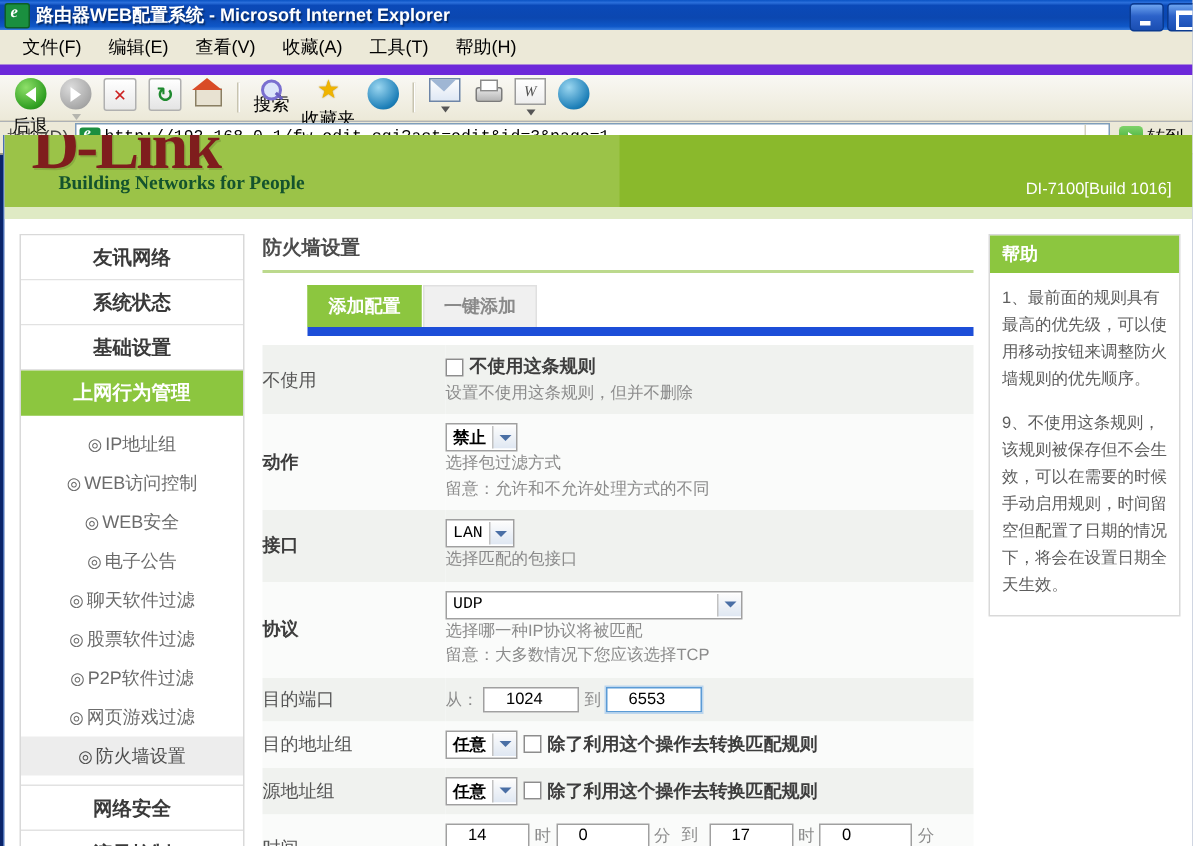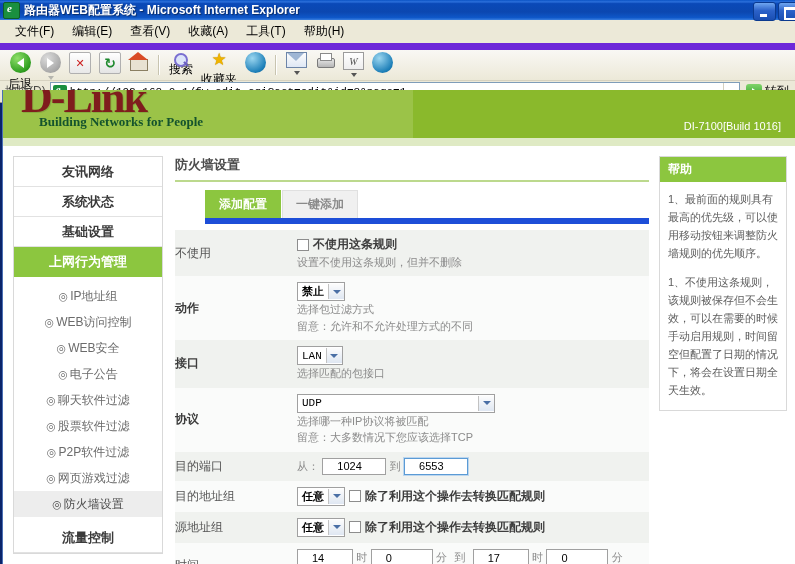--- a/index.html
+++ b/index.html
@@ -340,20 +340,21 @@
               <span class="dot">◎</span><span>P2P软件过滤</span>
             </div>
             <div class="side-sub">
               <span class="dot">◎</span><span>网页游戏过滤</span>
             </div>
             <div class="side-sub sel">
               <span class="dot">◎</span><span>防火墙设置</span>
             </div>
           </div>
 
+          <div class="side-main" style="border-top:1px solid #e2e2e2;">网络安全</div>
           <div class="side-main">流量控制</div>
 
         </div>
       </div>
 
       <div class="main">
         <div class="page-title">防火墙设置</div>
 
         <div class="tabs">
           <div class="tab active">添加配置</div>
@@ -467,20 +468,20 @@
 
         </tbody>
           </table>
       </div>
 
       <div class="help">
         <div class="help-box">
           <div class="help-hd">帮助</div>
           <div class="help-bd">
             <p>1、最前面的规则具有最高的优先级，可以使用移动按钮来调整防火墙规则的优先顺序。</p>
-            <p>1、不使用这条规则，该规则被保存但不会生效，可以在需要的时候手动启用规则，时间留空但配置了日期的情况下，将会在设置日期全天生效。</p>
+            <p>9、不使用这条规则，该规则被保存但不会生效，可以在需要的时候手动启用规则，时间留空但配置了日期的情况下，将会在设置日期全天生效。</p>
           </div>
         </div>
       </div>
 
     </div>
   </div>
 </div>
 
 </body></html>

